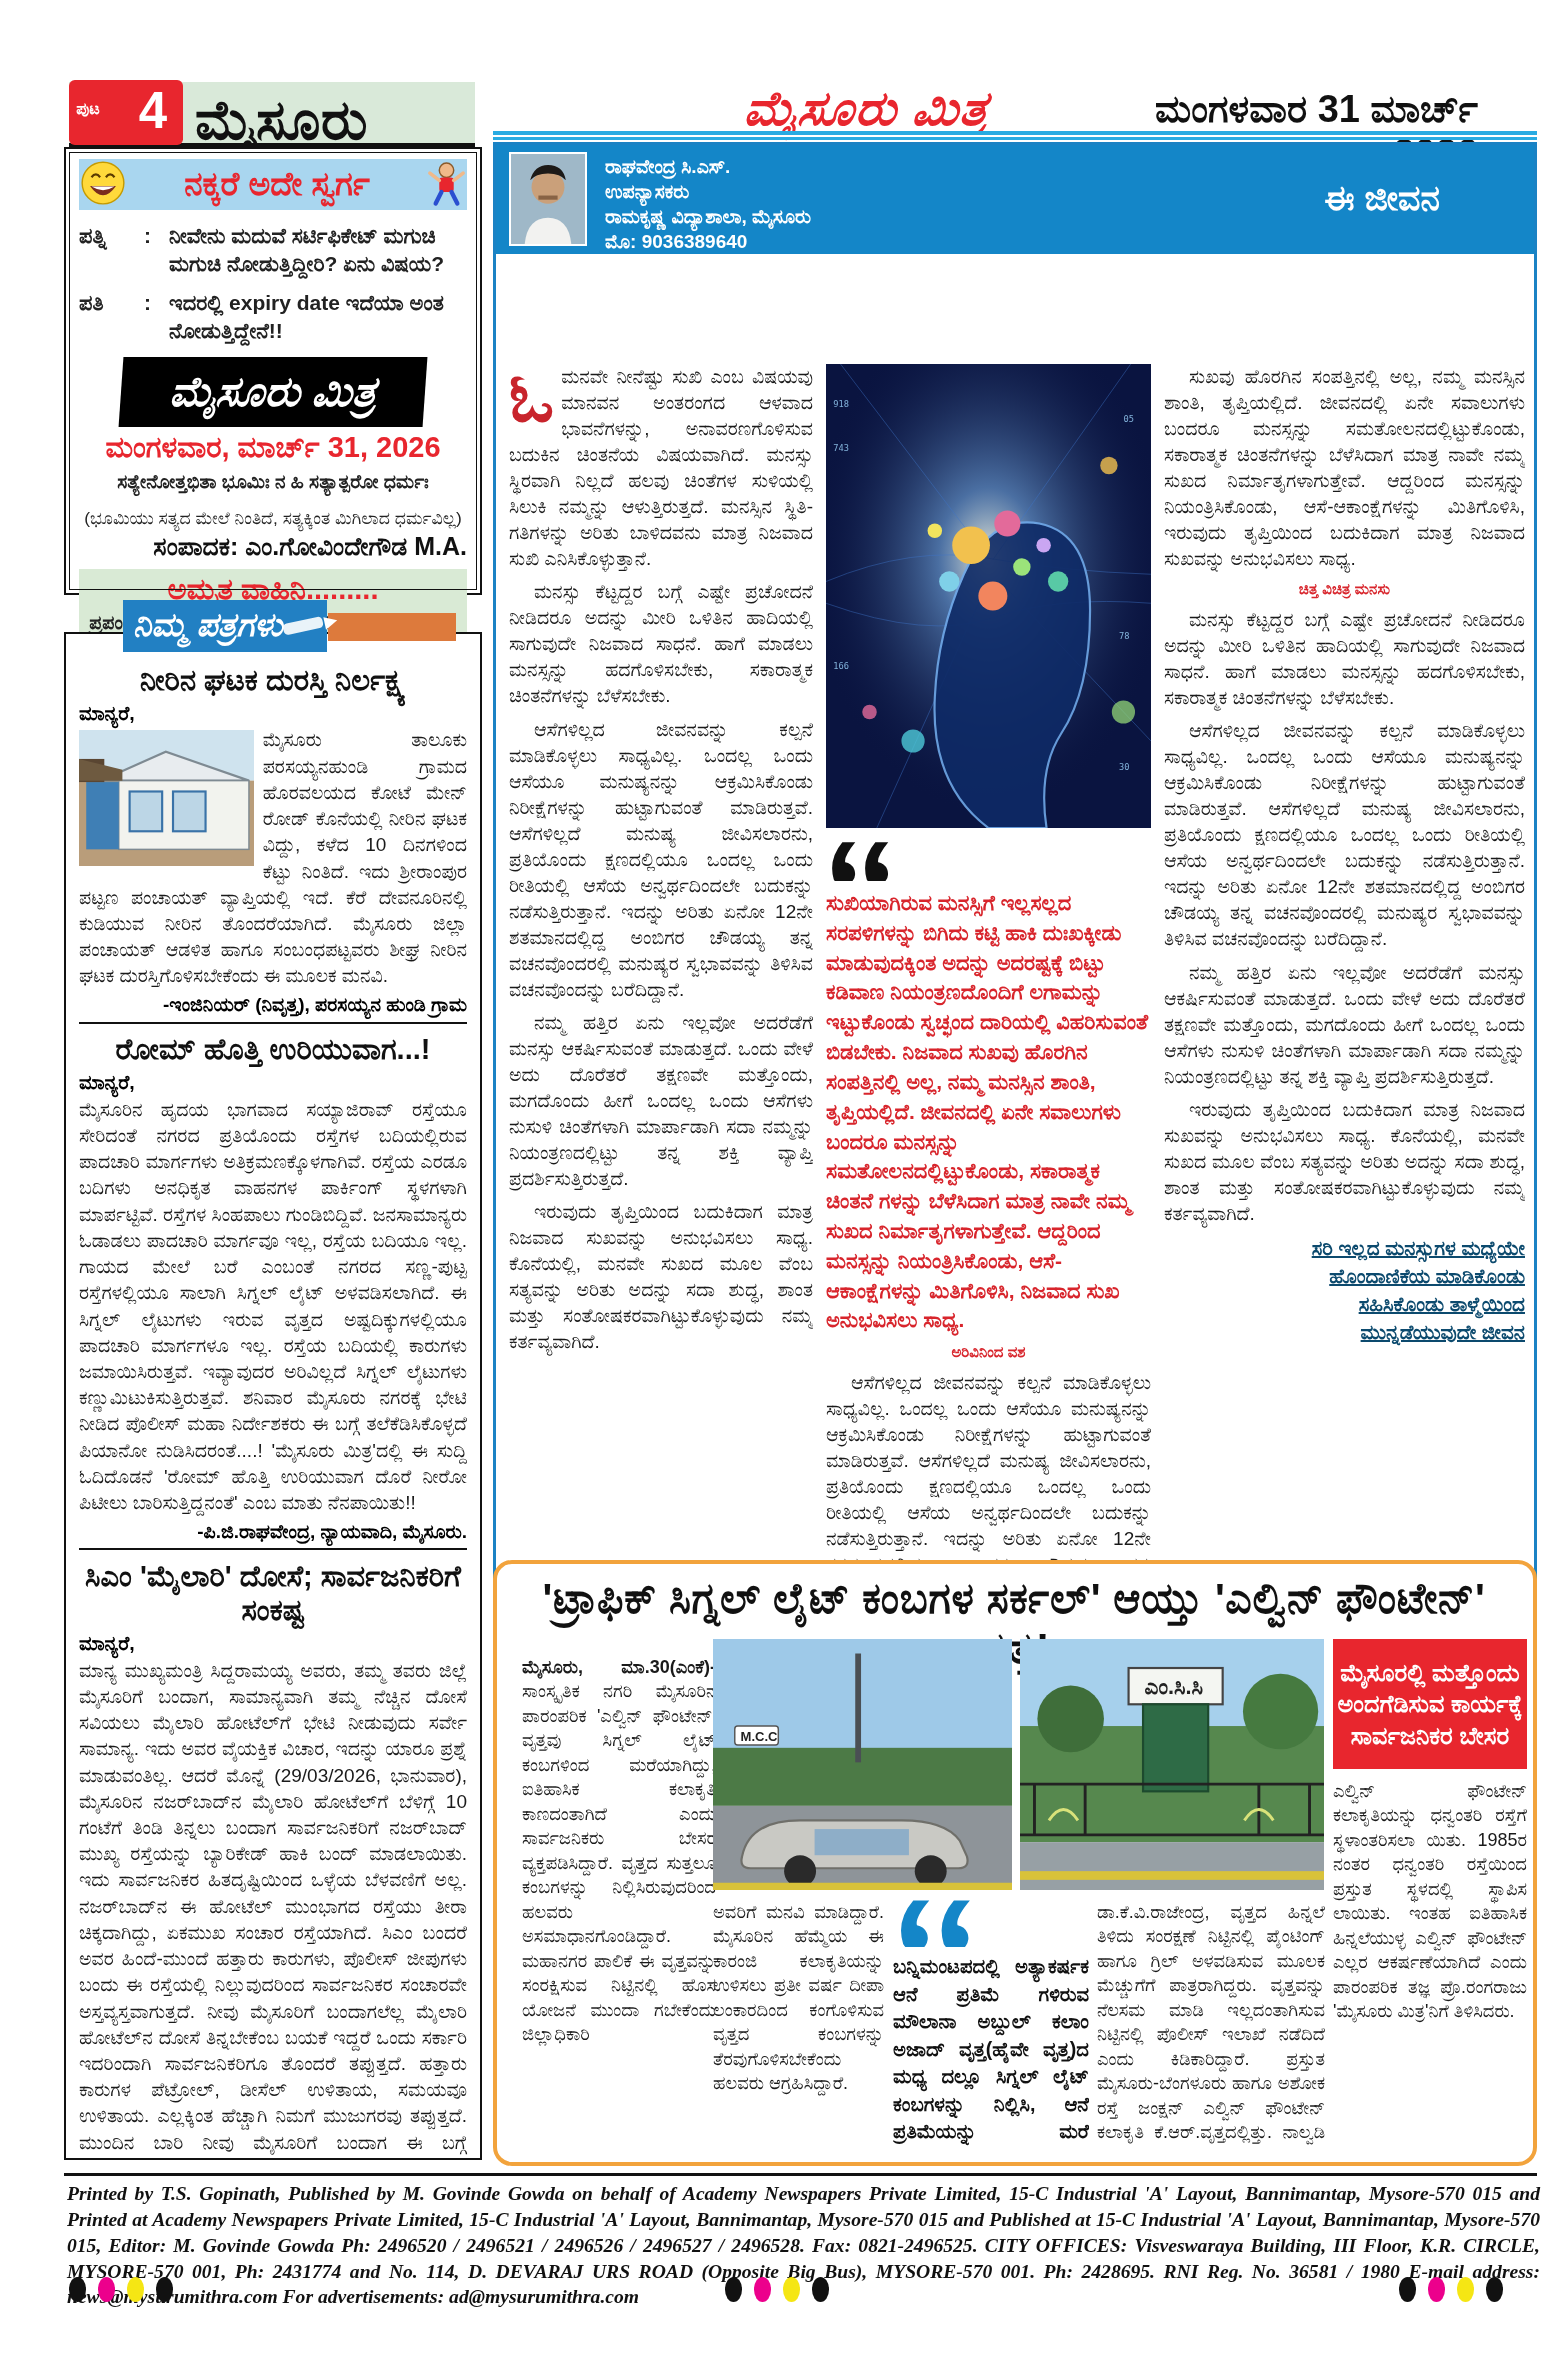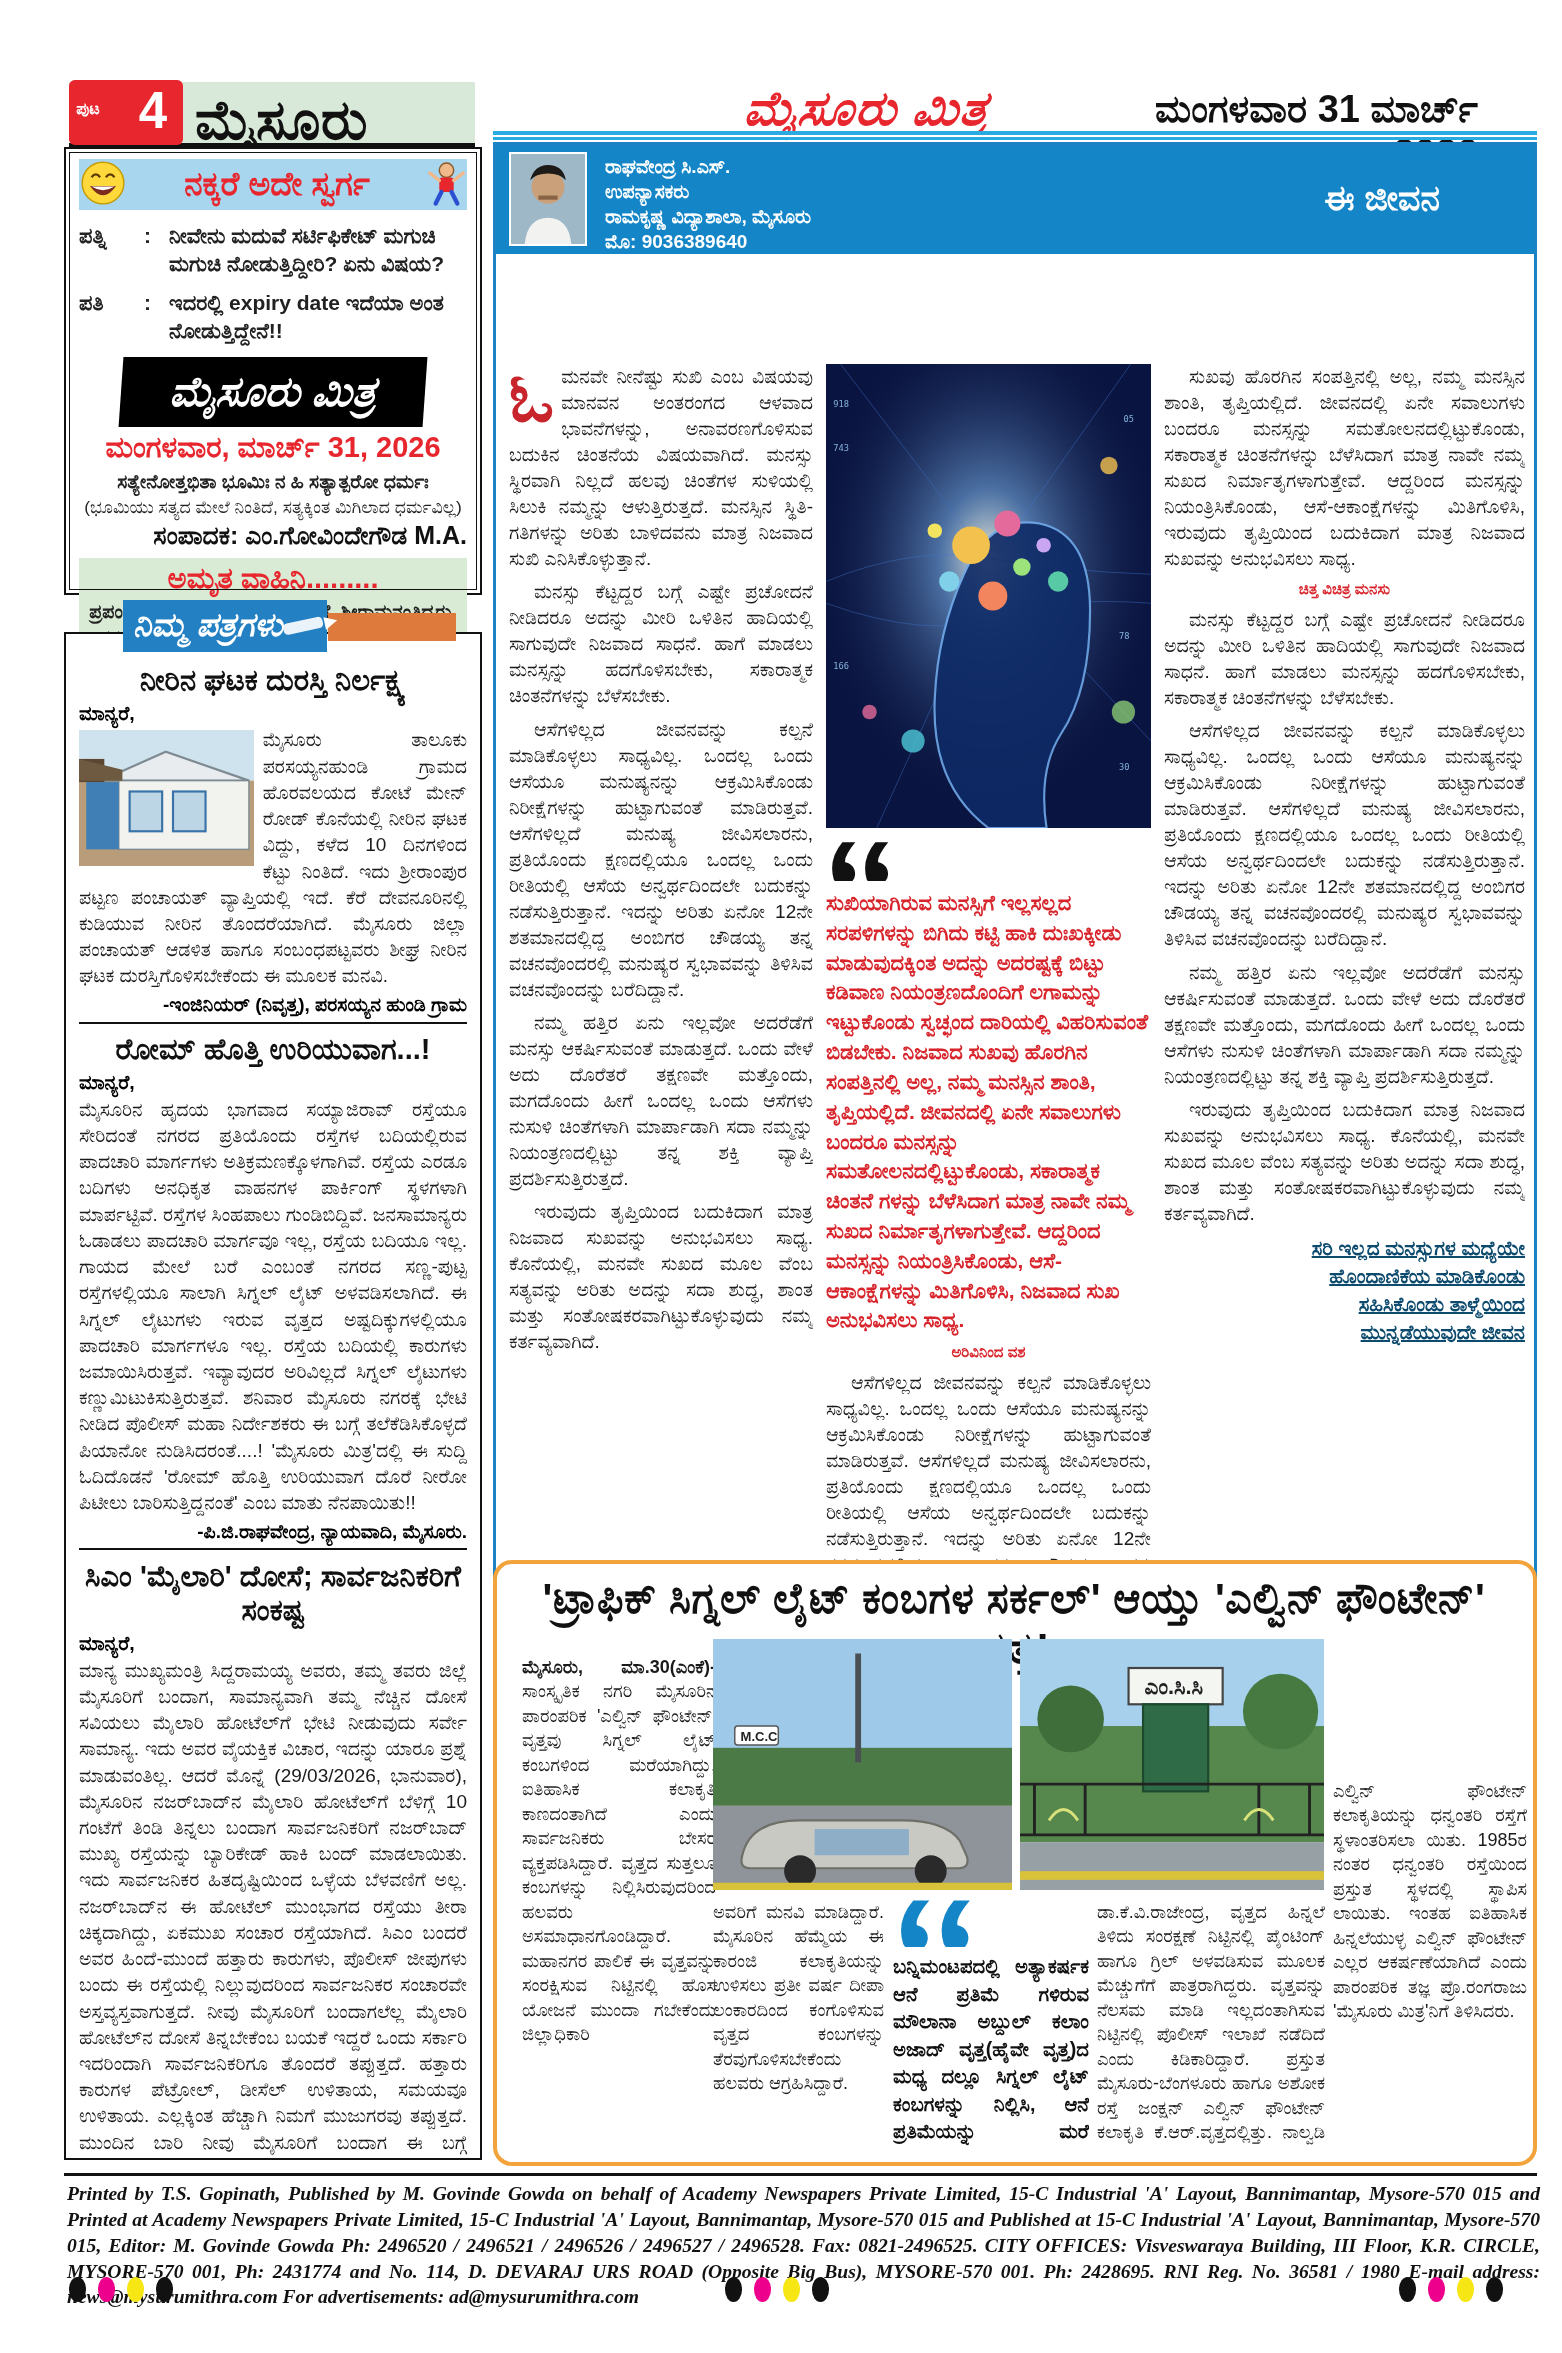--- a/index.html
+++ b/index.html
@@ -28,21 +28,21 @@
   .joke-box { left:64px; top:147px; width:418px; height:448px; border:2.9px solid #111; outline:0.7px solid #111; outline-offset:-6.5px; background:#fff; padding:10px 13px 0 13px; }
   .joke-head { position:relative; height:51px; background:#a9d6ef; margin-bottom:5.8px; }
   .joke-head .jtitle { position:absolute; left:51px; right:43px; top:5.8px; text-align:center; font-size:33px; font-weight:bold; color:#e8262e; }
   .joke-line { display:flex; font-size:21px; font-weight:bold; color:#222; line-height:1.32; margin:12px 0; }
   .joke-line .who { width:65px; flex:none; }
   .joke-line .colon { width:25px; flex:none; }
   .mini-masthead { width:304px; height:70px; background:#000; color:#fff; margin:7.2px auto 4.3px auto; text-align:center;
     font-size:42px; font-weight:bold; font-style:italic; line-height:70px; transform:skewX(-4deg); }
   .mini-date { text-align:center; color:#e8262e; font-size:29px; font-weight:bold; margin-top:1.4px; }
   .shloka1 { text-align:center; font-size:19px; font-weight:bold; color:#222; margin-top:5.8px; }
-  .shloka2 { text-align:center; font-size:17.4px; color:#222; margin-top:4px; }
+  .shloka2 { text-align:center; font-size:17.4px; color:#222; margin-top:15px; }
   .editor-line { text-align:right; font-size:25px; font-weight:bold; color:#111; margin-top:2.9px; }
   .amruta { background:#d9ead5; margin-top:7.2px; padding:4.3px 7.2px 7.2px 7.2px; }
   .amruta .atitle { text-align:center; color:#e8262e; font-size:29px; font-weight:bold; }
   .amruta .atext { text-align:center; font-size:19px; font-weight:bold; color:#222; line-height:1.35; margin-top:2.9px; }
   .amruta .abar { width:65%; height:4.3px; background:#e07b39; margin:7.2px auto 0 auto; }
   .proverb { display:flex; align-items:center; margin-top:7.2px; }
   .proverb .pv { color:#e8262e; font-size:27px; font-weight:bold; line-height:1.3; }
   .proverb .brace { font-size:62px; color:#111; margin:0 7.2px; font-weight:normal; }
   .proverb .pw { color:#111; font-size:20px; font-weight:bold; line-height:1.5; }
 
@@ -351,20 +351,21 @@
           <line x1="0" y1="200" x2="420" y2="200"></line>
         <line x1="20" y1="200" x2="20" y2="270"></line>
           <line x1="90" y1="200" x2="90" y2="270"></line>
         <line x1="330" y1="200" x2="330" y2="270"></line>
           <line x1="400" y1="200" x2="400" y2="270"></line>
       </g>
       <path d="M40 250 q20 -30 40 0 M310 250 q20 -30 40 0" stroke="#d9e27a" stroke-width="4" fill="none"></path>
       <rect y="320" width="420" height="12" fill="#d8c23a"></rect>
     </svg>
 
+    <div class="kicker">ಮೈಸೂರಲ್ಲಿ ಮತ್ತೊಂದು ಅಂದಗೆಡಿಸುವ ಕಾರ್ಯಕ್ಕೆ ಸಾರ್ವಜನಿಕರ ಬೇಸರ</div>
 
     <div class="bcol" style="left:216px; top:336px; width:171px; height:245px;">
       <span>ಅವರಿಗೆ ಮನವಿ ಮಾಡಿದ್ದಾರೆ. ಮೈಸೂರಿನ ಹೆಮ್ಮೆಯ ಈ ಕಾರಂಜಿ ಕಲಾಕೃತಿಯನ್ನು ಉಳಿಸಲು ಪ್ರತೀ ವರ್ಷ ದೀಪಾ ಲಂಕಾರದಿಂದ ಕಂಗೊಳಿಸುವ ವೃತ್ತದ ಕಂಬಗಳನ್ನು ತೆರವುಗೊಳಿಸಬೇಕೆಂದು ಹಲವರು ಆಗ್ರಹಿಸಿದ್ದಾರೆ.</span>
     </div>
 
     <div class="bcol bquote" style="left:396px; top:332px; width:196px; height:251px; overflow:hidden;">
       <svg class="qmark" viewBox="0 0 120 70">
         <path d="M14 66 Q4 34 28 6 L50 6 Q30 30 33 40 A18 18 0 1 1 14 66 Z" fill="#1486c8"></path>
         <path d="M70 66 Q60 34 84 6 L106 6 Q86 30 89 40 A18 18 0 1 1 70 66 Z" fill="#1486c8"></path>
       </svg>

